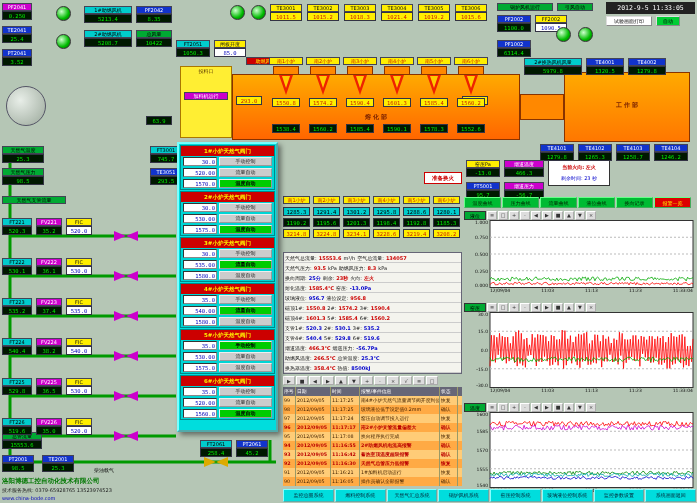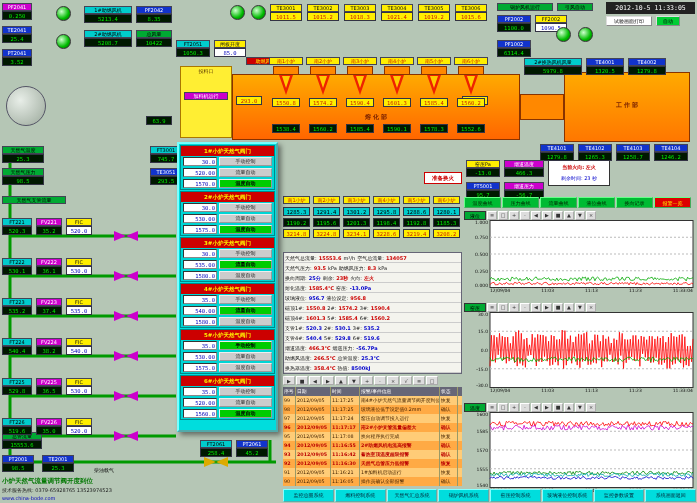--- a/index.html
+++ b/index.html
@@ -147,21 +147,21 @@
         <path d="M138,251 L126,256 L138,261 Z"></path>
       <path d="M114,291 L126,296 L114,301 Z"></path>
         <path d="M138,291 L126,296 L138,301 Z"></path>
     </g>
     <g fill="#ddaa00">
       <path d="M204,317 L216,322 L204,327 Z"></path>
         <path d="M228,317 L216,322 L228,327 Z"></path>
     </g>
   </svg>
 
-  <div id="datetime">2012-10-5 11:33:05</div>
+  <div id="datetime">2012-9-5 11:33:05</div>
 
   <div id="statusbox">
     <div class="st1">当前火向: 左火</div>
     <div class="st2">剩余时间: 23 秒</div>
   </div>
   <div id="alarmbox">准备换火</div>
 
   <div id="popup">
       <div class="psec">
         <div class="ptitle">1#小炉天然气阀门</div>
@@ -442,21 +442,21 @@
       <div class="fbtn">燃料控制系统</div>
       <div class="fbtn">天然气汇总系统</div>
       <div class="fbtn">锅炉风机系统</div>
       <div class="fbtn">窑压控制系统</div>
       <div class="fbtn">玻璃液位控制系统</div>
       <div class="fbtn">监控参数设置</div>
       <div class="fbtn">系统画面返回</div>
     </div>
 
   <div id="company">
-    <div class="cname">小炉天然气流量调节阀开度到位</div>
+    <div class="cname">洛阳博德工控自动化技术有限公司</div>
     <div class="cphone">技术服务热线: 0379-65928765  13523974523</div>
     <div class="cweb">www.china-bode.com</div>
   </div>
 <div class="tg lb magenta" style="position: absolute; left: 2px; top: 3px; width: 30px; height: 8px;">PF2041</div>
     <div class="tg vl led" style="position: absolute; left: 2px; top: 11px; width: 30px; height: 9px;">0.250</div>
     <div class="tg lb blue" style="position: absolute; left: 2px; top: 26px; width: 30px; height: 8px;">TE2041</div>
     <div class="tg vl led" style="position: absolute; left: 2px; top: 34px; width: 30px; height: 9px;">25.4</div>
     <div class="tg lb blue" style="position: absolute; left: 2px; top: 49px; width: 30px; height: 8px;">PT2041</div>
     <div class="tg vl led" style="position: absolute; left: 2px; top: 57px; width: 30px; height: 9px;">3.52</div>
     <div class="tg lb cyan" style="position: absolute; left: 84px; top: 6px; width: 48px; height: 8px;">1#助燃风机</div>

